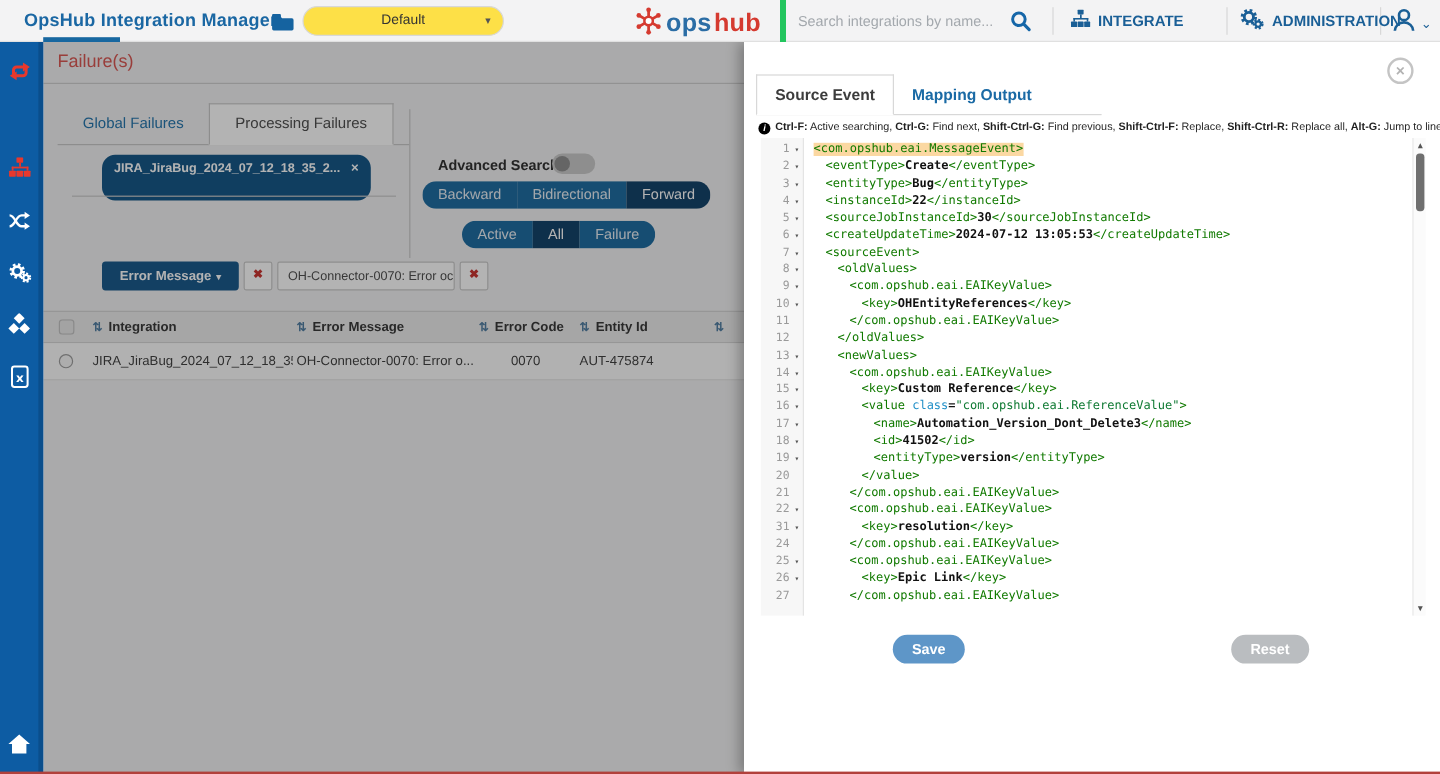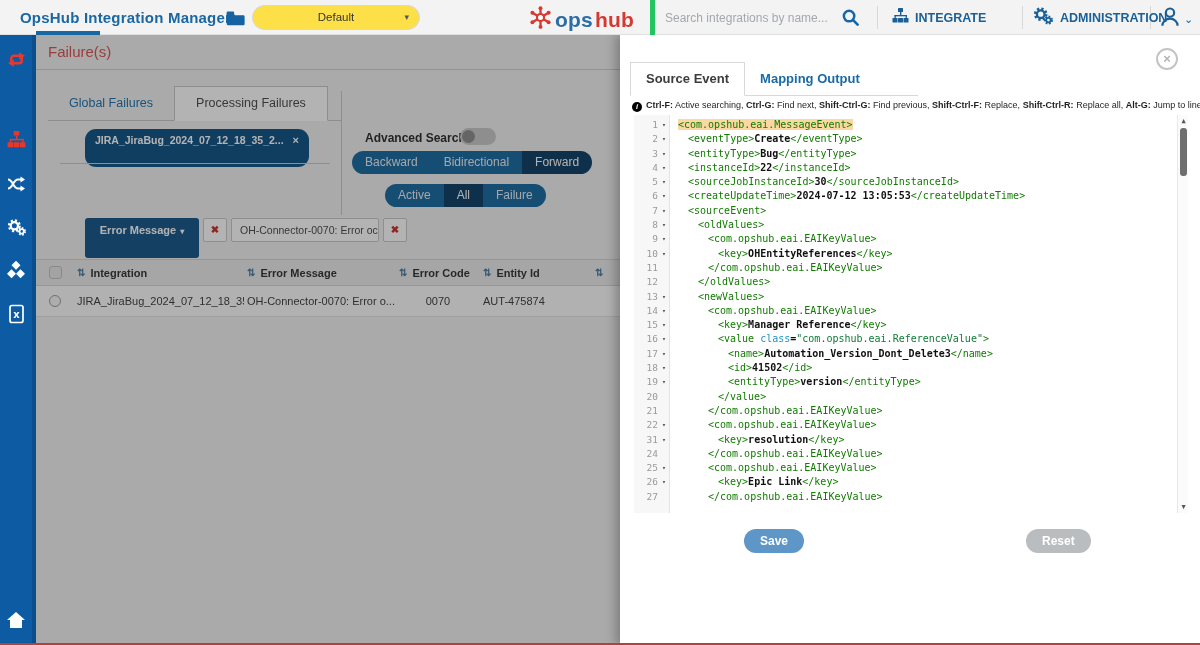--- a/index.html
+++ b/index.html
@@ -42,21 +42,21 @@
   .chip { position:absolute; left:49px; top:94px; height:38px; background:#0f5385; border-radius:11px; color:#fff; font-size:10.5px; font-weight:bold; line-height:22px; padding:0 10px; cursor:pointer; }
   .chip .x { margin-left:9px; font-size:11px; cursor:pointer; }
   .chip-line { position:absolute; left:24px; top:128px; width:270px; height:1px; background:#c9c9c9; }
   .adv-label { position:absolute; left:329px; top:96px; font-size:12px; font-weight:bold; color:#2b2b2b; }
   .toggle { position:absolute; left:424px; top:93px; width:36px; height:17px; background:#c9c9c9; border-radius:9px; cursor:pointer; }
   .toggle .knob { position:absolute; left:2px; top:2px; width:13px; height:13px; background:#8d8d8d; border-radius:50%; }
   .seg-group { position:absolute; display:flex; border-radius:12px; overflow:hidden; }
   .dir-group { left:316px; top:116px; } .state-group { left:349px; top:149px; }
   .seg { height:23px; line-height:23px; padding:0 13px; font-size:12px; color:#e8eef4; background:#18699f; cursor:pointer; }
   .seg.sel { background:#0d3e66; color:#fff; }
-  .filter-btn { position:absolute; left:49px; top:183px; width:114px; height:40px; background:#14568a; border-radius:3px; color:#fff; font-size:11px; font-weight:bold; text-align:center; line-height:24px; cursor:pointer; }
+  .filter-btn { position:absolute; left:49px; top:183px; width:114px; height:24px; background:#14568a; border-radius:3px; color:#fff; font-size:11px; font-weight:bold; text-align:center; line-height:24px; cursor:pointer; }
   .filter-btn .caret { font-size:8px; margin-left:4px; }
   .xbox { position:absolute; top:183px; width:24px; height:24px; background:#fff; border:1px solid #c9c9c9; border-radius:2px; color:#c9302c; font-size:10px; font-weight:bold; text-align:center; line-height:22px; cursor:pointer; }
   .xbox1 { left:167px; } .xbox2 { left:347px; }
   .valbox { position:absolute; left:195px; top:183px; width:148px; height:24px; background:#fff; border:1px solid #c9c9c9; border-radius:2px; font-size:10.5px; color:#4a4a4a; line-height:22px; padding:0 8px; white-space:nowrap; overflow:hidden; }
   .table { position:absolute; left:0; right:0; top:224px; }
   .thead { display:flex; align-items:center; height:27px; background:#ececec; border-top:1px solid #d4d4d4; border-bottom:1px solid #d4d4d4; font-size:11px; font-weight:bold; color:#333; }
   .trow { display:flex; align-items:center; height:31px; background:#fdfdfd; border-bottom:1px solid #e2e2e2; font-size:11px; color:#3c3c3c; cursor:pointer; }
   .cell { display:flex; align-items:center; gap:5px; padding:0 3px; overflow:hidden; white-space:nowrap; }
   .cell:nth-child(1) { width:38px; justify-content:center; }
   .cell:nth-child(2) { width:170px; }
@@ -372,21 +372,21 @@
             <span class="codeln" style="padding-left: 28px;"><span class="tokens"><span class="tk-tag">&lt;newValues&gt;</span></span></span>
           </div>
           <div class="cm-line">
             <span class="ln">14</span>
             <span class="fold">▾</span>
             <span class="codeln" style="padding-left: 38px;"><span class="tokens"><span class="tk-tag">&lt;com.opshub.eai.EAIKeyValue&gt;</span></span></span>
           </div>
           <div class="cm-line">
             <span class="ln">15</span>
             <span class="fold">▾</span>
-            <span class="codeln" style="padding-left: 48px;"><span class="tokens"><span class="tk-tag">&lt;key&gt;</span><span class="tk-text">Manager Reference</span><span class="tk-tag">&lt;/key&gt;</span></span></span>
+            <span class="codeln" style="padding-left: 48px;"><span class="tokens"><span class="tk-tag">&lt;key&gt;</span><span class="tk-text">Custom Reference</span><span class="tk-tag">&lt;/key&gt;</span></span></span>
           </div>
           <div class="cm-line">
             <span class="ln">16</span>
             <span class="fold">▾</span>
             <span class="codeln" style="padding-left: 48px;"><span class="tokens"><span class="tk-tag">&lt;value </span><span class="tk-attr">class</span><span class="tk-text">=</span><span class="tk-str">"com.opshub.eai.ReferenceValue"</span><span class="tk-tag">&gt;</span></span></span>
           </div>
           <div class="cm-line">
             <span class="ln">17</span>
             <span class="fold">▾</span>
             <span class="codeln" style="padding-left: 58px;"><span class="tokens"><span class="tk-tag">&lt;name&gt;</span><span class="tk-text">Automation_Version_Dont_Delete3</span><span class="tk-tag">&lt;/name&gt;</span></span></span>

